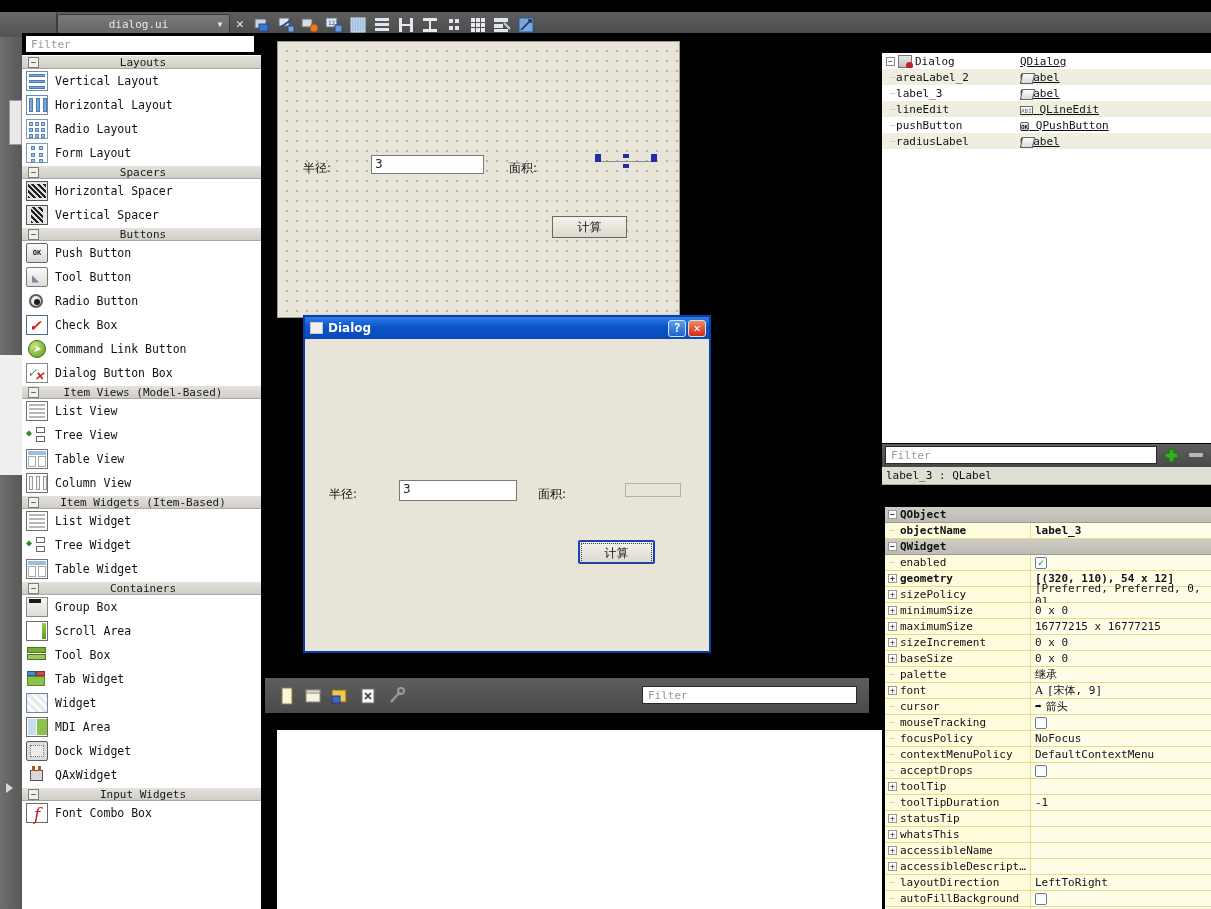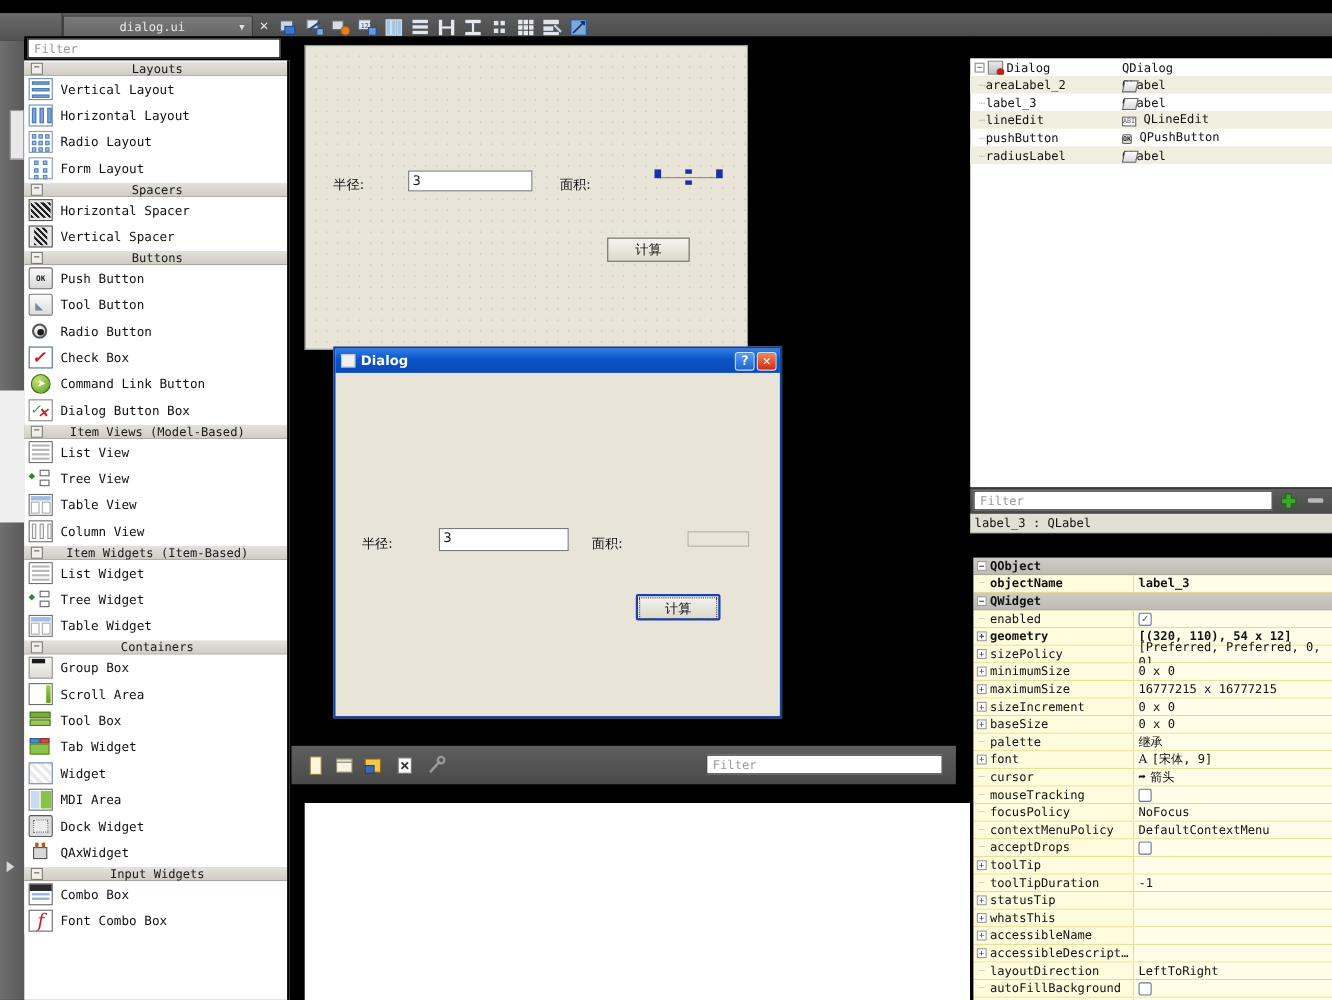--- a/index.html
+++ b/index.html
@@ -163,21 +163,21 @@
   .cbar .cfilter { position:absolute; left:377px; top:8px; width:215px; height:18px;
           background:#fff; border:1px solid #2a2a2a; padding:2px 5px; color:#999; font-size:11px; }
   .whitepane { position:absolute; left:12px; top:697px; width:605px; height:212px; background:#fff; }
 
   
   .right { position:absolute; left:882px; top:33px; width:329px; height:876px; background:#000; }
   .objtree { position:absolute; left:0; top:20px; width:329px; height:390px; background:#fff; }
   .ot-row { height:16px; display:flex; align-items:center; font-size:11px; color:#111; }
   .ot-row.alt { background:#efeedf; }
   .ot-row .name { width:138px; padding-left:8px; white-space:nowrap; overflow:hidden; }
-  .ot-row .cls { flex:1; }
+  .ot-row .cls { flex:1;text-decoration:underline; }
   .ot-root .name { padding-left:4px; display:flex; align-items:center; gap:3px;}
   .ot-exp { width:9px; height:9px; border:1px solid #888; background:#fff; font-size:8px;
             line-height:7px; text-align:center; color:#333; flex:0 0 9px; }
   .ot-icon { width:14px; height:13px; flex:0 0 14px; position:relative; }
   .ico-dialog{background:linear-gradient(#e8e8e8,#c0c0c0);border:1px solid #777;}
   .ico-dialog::after{content:"";position:absolute;right:-2px;bottom:-2px;width:7px;height:7px;border-radius:50%;background:#c02020;}
   .ico-label{position:relative;}
   .ico-label::before{content:"";position:absolute;left:1px;top:2px;width:11px;height:9px;
             background:linear-gradient(#fdfdfd,#d8d8d8);border:1px solid #666;transform:skewX(-12deg);}
   .ico-ledit{background:#fff;border:1px solid #666;font-size:6px;text-align:center;line-height:11px;color:#555;}
@@ -545,28 +545,20 @@
             <i></i>
             <i></i>
           </span>
           <span class="lab">QAxWidget</span>
         </div>
         <div class="wb-cat">
           <span class="exp">−</span>
           <span class="t">Input Widgets</span>
         </div>
         <div class="wb-item">
-          <span class="ic ic-combo">
-            <i></i>
-            <i></i>
-            <i></i>
-          </span>
-          <span class="lab">Combo Box</span>
-        </div>
-        <div class="wb-item">
           <span class="ic ic-fcombo">
             <i>f</i>
           </span>
           <span class="lab">Font Combo Box</span>
         </div>
       </div>
   </div>
 
   <div class="center">
 

